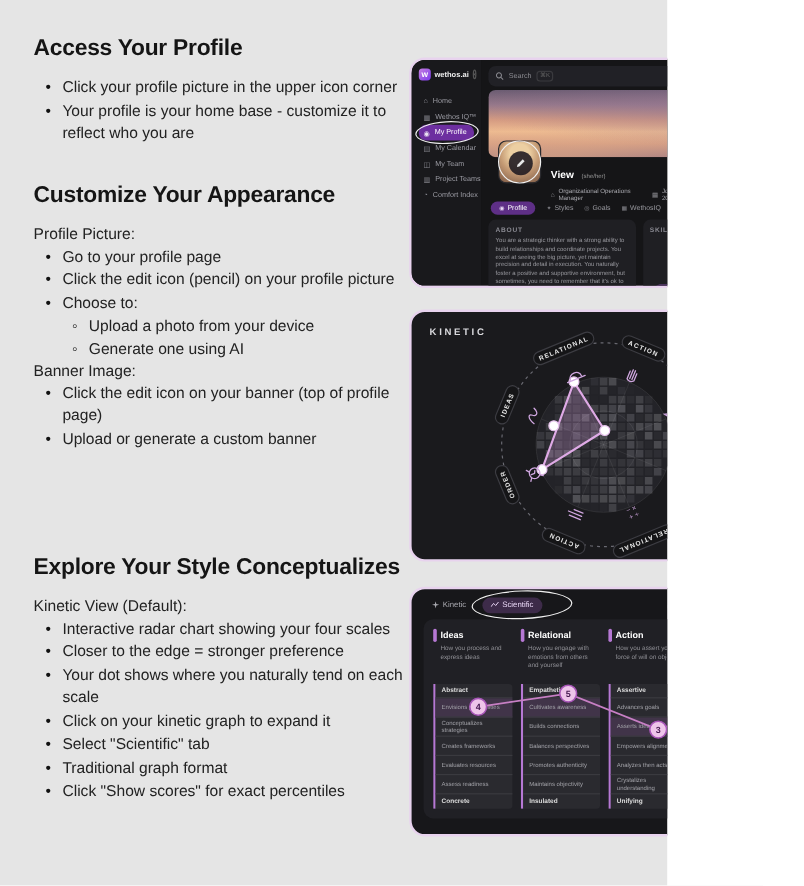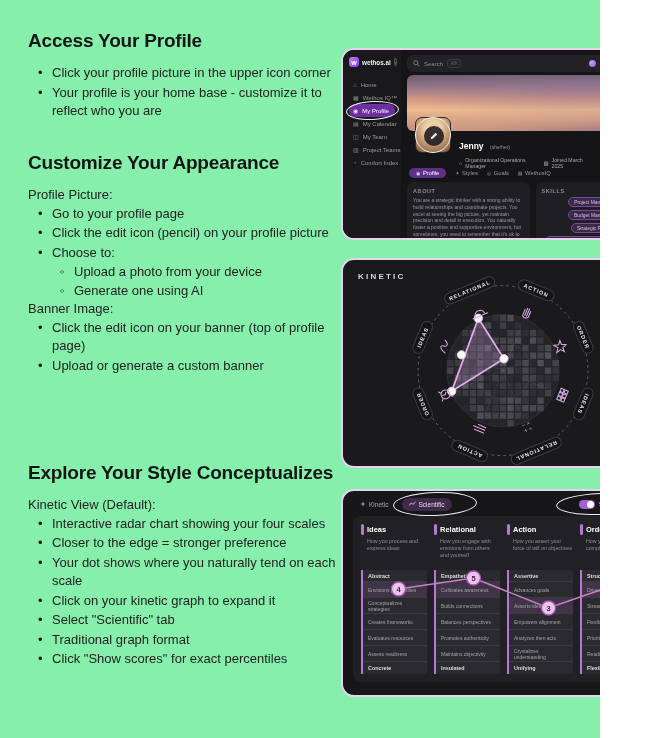--- a/index.html
+++ b/index.html
@@ -1,18 +1,18 @@
 <!DOCTYPE html>
 <html><head>
 <meta charset="utf-8">
 <style>
   html,body{margin:0;padding:0;background:#fff;}
   *{box-sizing:border-box;}
   body{font-family:"Liberation Sans", sans-serif;}
-  .page{position:relative;width:600px;height:738px;background:#86efac;overflow:hidden;text-decoration:underline;}
+  .page{position:relative;width:556px;height:738px;background:#e5e5e5;overflow:hidden;text-decoration:underline;}
 
   
   .doc-sec{position:absolute;left:28px;width:308px;}
   .doc-sec h2{font-size:19px;margin:0 0 12px;font-weight:800;color:#151515;letter-spacing:-.2px;}
   ul.doc-list{list-style:none;margin:0;padding:0;font-size:13px;line-height:18.5px;color:#222;}
   ul.doc-list li{position:relative;}
   ul.doc-list li.b{padding-left:24px;margin-bottom:1px;}
   ul.doc-list li.b::before{content:"•";position:absolute;left:10px;color:#111;}
   ul.doc-list li.s{padding-left:46px;}
   ul.doc-list li.s::before{content:"◦";position:absolute;left:32px;}
@@ -206,21 +206,21 @@
       <div class="s1-prof">
         <div class="s1-avatar">
           <div class="s1-avatar-edit">
             <svg width="8" height="8" viewBox="0 0 10 10">
                 <path d="M7 1 L9 3 L3.5 8.5 L1 9 L1.5 6.5 Z" fill="#e8e8e8"></path>
               </svg>
           </div>
         </div>
         <div class="s1-id">
           <div>
-            <span class="s1-name">Jenny</span>
+            <span class="s1-name">View</span>
             <span class="s1-pron">(she/her)</span>
           </div>
           <div class="s1-meta">
             <span class="mi">⌂</span>
             <span>Organizational Operations Manager</span>
             <span class="mi" style="margin-left:4px">▦</span>
             <span>Joined March 2025</span>
             <button class="s1-editbtn">
               <svg width="5" height="5" viewBox="0 0 10 10">
                   <path d="M7 1 L9 3 L3.5 8.5 L1 9 L1.5 6.5 Z" fill="#f0e6f8"></path>

